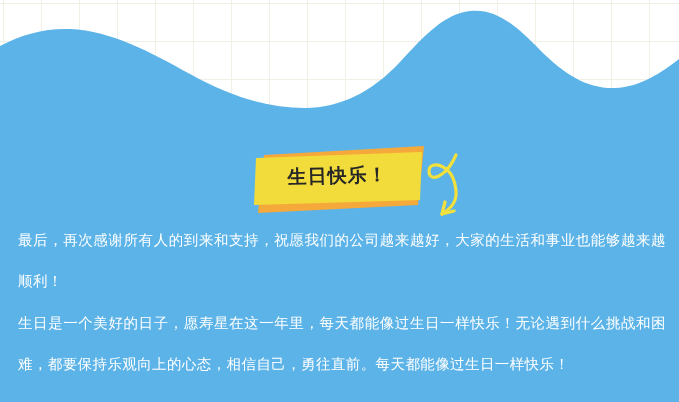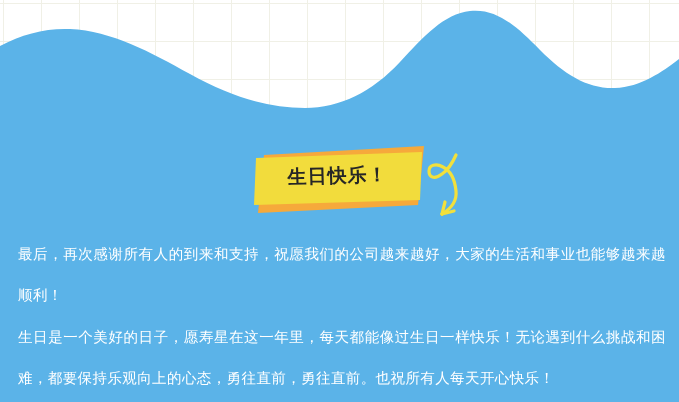--- a/index.html
+++ b/index.html
@@ -84,21 +84,21 @@
     left: 420px;
     top: 150px;
     width: 64px;
     height: 72px;
   }
 
   
   #message-body {
     position: absolute;
     left: 18px;
-    top: 234px;
+    top: 220px;
     width: 648px;
   }
   .message-paragraph {
     color: #ffffff;
     font-size: 14.5px;
     line-height: 41px;
     margin: 0;
     text-align: justify;
     text-justify: inter-ideograph;
     letter-spacing: 0.4px;
@@ -146,16 +146,16 @@
              C 14,30 9,27 9,21
              C 9,15 16,13 23,17
              C 31,21 35,31 36,41
              C 37,50 32,58 22,64" fill="none" stroke-width="3.2" stroke-linecap="round" stroke="#F2E03C"></path>
     <path id="arrow-head-a" d="M22,64 L34,61" fill="none" stroke-width="3.2" stroke-linecap="round" stroke="#F2E03C"></path>
     <path id="arrow-head-b" d="M22,64 L25,52" fill="none" stroke-width="3.2" stroke-linecap="round" stroke="#F2E03C"></path>
   </svg>
 
   <div id="message-body">
     <p class="message-paragraph" id="paragraph-1" style="color: rgb(255, 255, 255);">最后，再次感谢所有人的到来和支持，祝愿我们的公司越来越好，大家的生活和事业也能够越来越顺利！</p>
-    <p class="message-paragraph" id="paragraph-2" style="color: rgb(255, 255, 255);">生日是一个美好的日子，愿寿星在这一年里，每天都能像过生日一样快乐！无论遇到什么挑战和困难，都要保持乐观向上的心态，勇往直前，勇往直前。也祝所有人每天开心快乐！</p>
+    <p class="message-paragraph" id="paragraph-2" style="color: rgb(255, 255, 255);">生日是一个美好的日子，愿寿星在这一年里，每天都能像过生日一样快乐！无论遇到什么挑战和困难，都要保持乐观向上的心态，相信自己，勇往直前。每天都能像过生日一样快乐！</p>
   </div>
 
 </div>
 
 </body></html>

